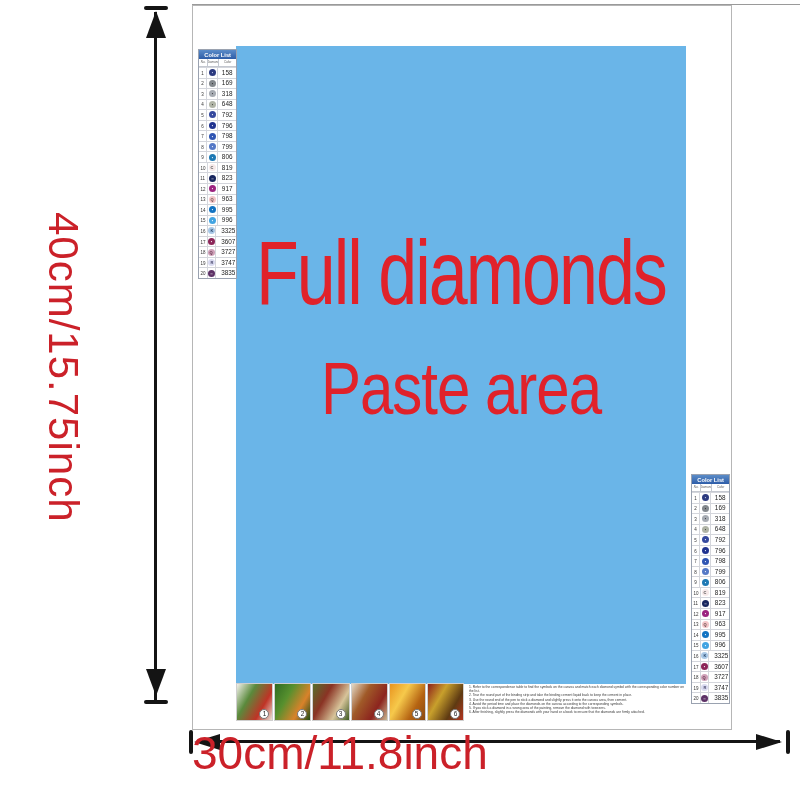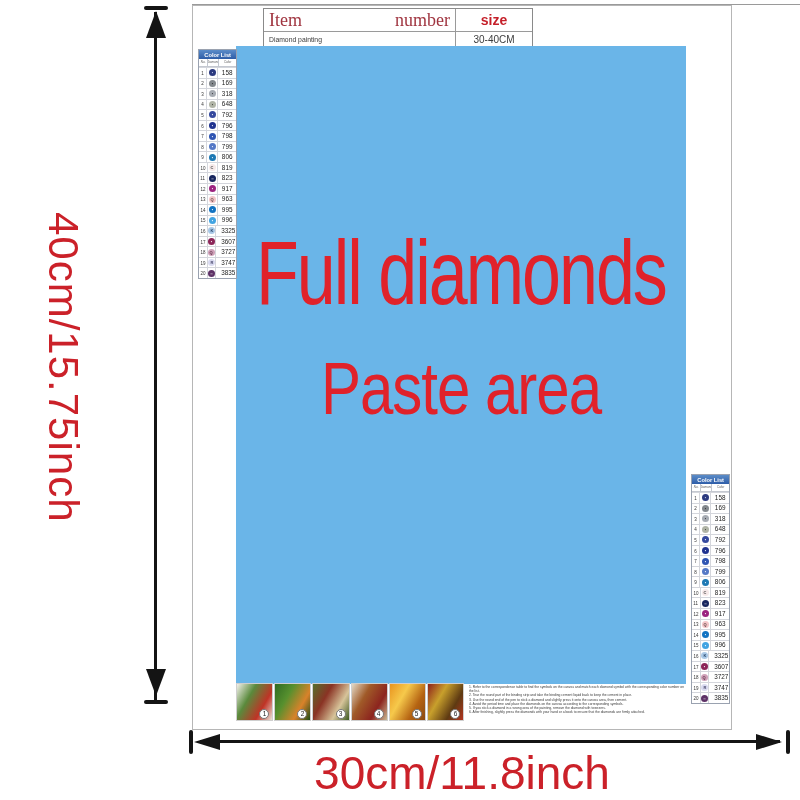--- a/index.html
+++ b/index.html
@@ -69,21 +69,21 @@
   #v-head-down{left:146px;top:669px;border-left:10px solid transparent;border-right:10px solid transparent;border-top:27px solid #141414;}
   #v-cap-bottom{left:144px;top:700px;}
   #h-cap-left{left:189px;top:730px;}
   #h-head-left{left:194px;top:734px;border-top:8px solid transparent;border-bottom:8px solid transparent;border-right:26px solid #141414;}
   #h-line{left:200px;top:740px;width:580px;height:3px;background:#141414;}
   #h-head-right{left:756px;top:734px;border-top:8px solid transparent;border-bottom:8px solid transparent;border-left:26px solid #141414;}
   #h-cap-right{left:786px;top:730px;}
 
   
   #height-label{left:42px;top:212px;writing-mode:vertical-rl;font-size:42px;color:#cb2129;letter-spacing:1px;line-height:1;white-space:nowrap;}
-  #width-label{left:192px;top:750px;width:540px;text-align:center;font-size:46px;color:#cb2129;line-height:1;white-space:nowrap;}
+  #width-label{left:192px;top:730px;width:540px;text-align:left;font-size:46px;color:#cb2129;line-height:1;white-space:nowrap;}
 </style>
 </head>
 <body>
 
 <div class="abs cap-h" id="v-cap-top"></div>
 <div class="abs tri" id="v-head-up"></div>
 <div class="abs" id="v-line"></div>
 <div class="abs tri" id="v-head-down"></div>
 <div class="abs cap-h" id="v-cap-bottom"></div>
 <div class="abs" id="height-label">40cm/15.75inch</div>
@@ -92,37 +92,20 @@
 <div class="abs tri" id="h-head-left"></div>
 <div class="abs" id="h-line"></div>
 <div class="abs tri" id="h-head-right"></div>
 <div class="abs cap-v" id="h-cap-right"></div>
 <div class="abs" id="width-label">30cm/11.8inch</div>
 
 <div class="abs" id="top-edge-line"></div>
 
 <div class="abs" id="canvas">
 
-  <div class="abs" id="item-table">
-    <div class="it-row head">
-      <div class="it-a it-head-a">
-        <span>Item</span>
-        <span>number</span>
-      </div>
-      <div class="it-b it-size">size</div>
-    </div>
-    <div class="it-row body">
-      <div class="it-a">
-        <span class="it-prod">Diamond painting</span>
-      </div>
-      <div class="it-b">
-        <span class="it-val">30-40CM</span>
-      </div>
-    </div>
-  </div>
 
   <div class="abs" id="paste-area">
     <div class="paste-line" id="paste-line1">Full diamonds</div>
     <div class="paste-line" id="paste-line2">Paste area</div>
   </div>
 
   <div class="abs color-list" id="color-list-left">
     <div class="cl-title">
         <span>Color List</span>
       </div>

